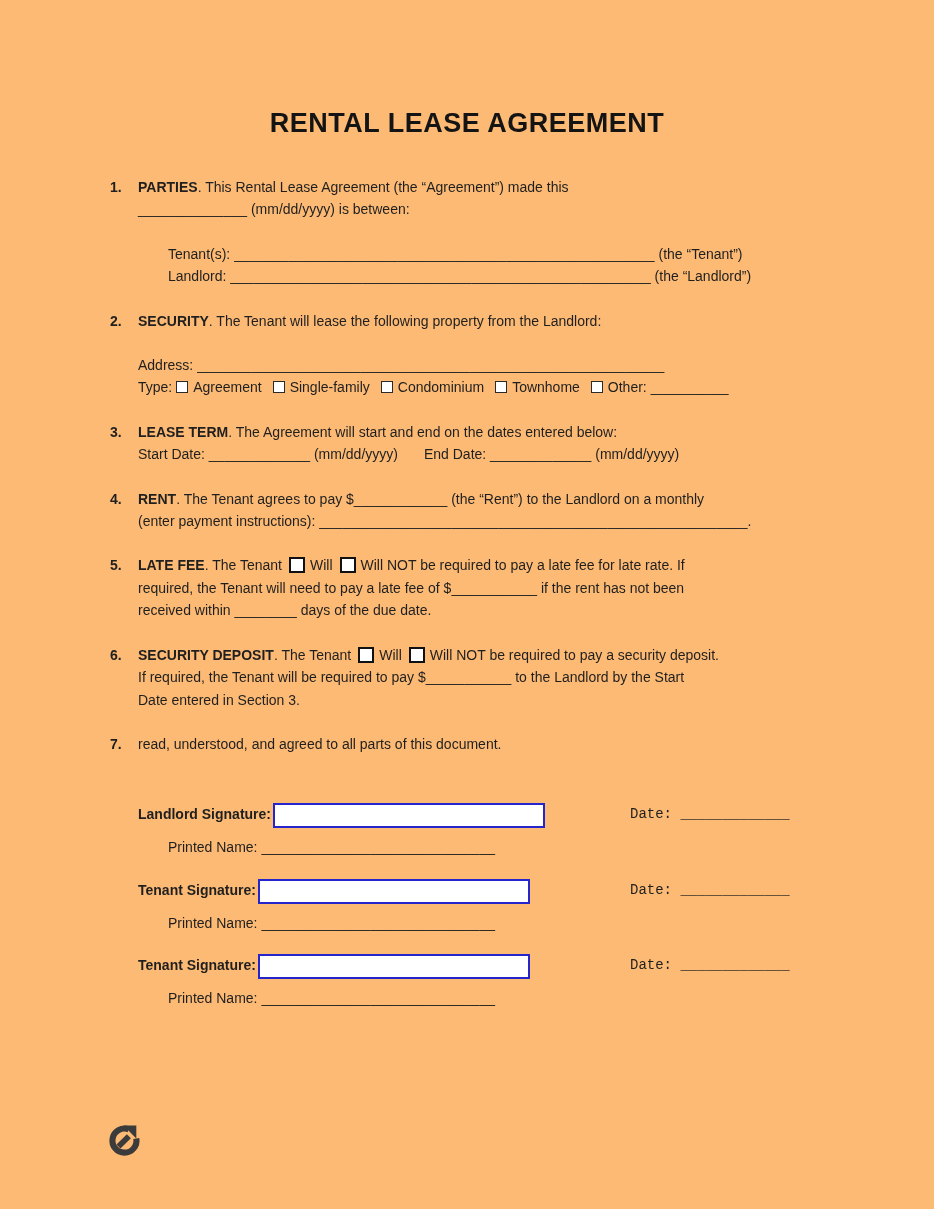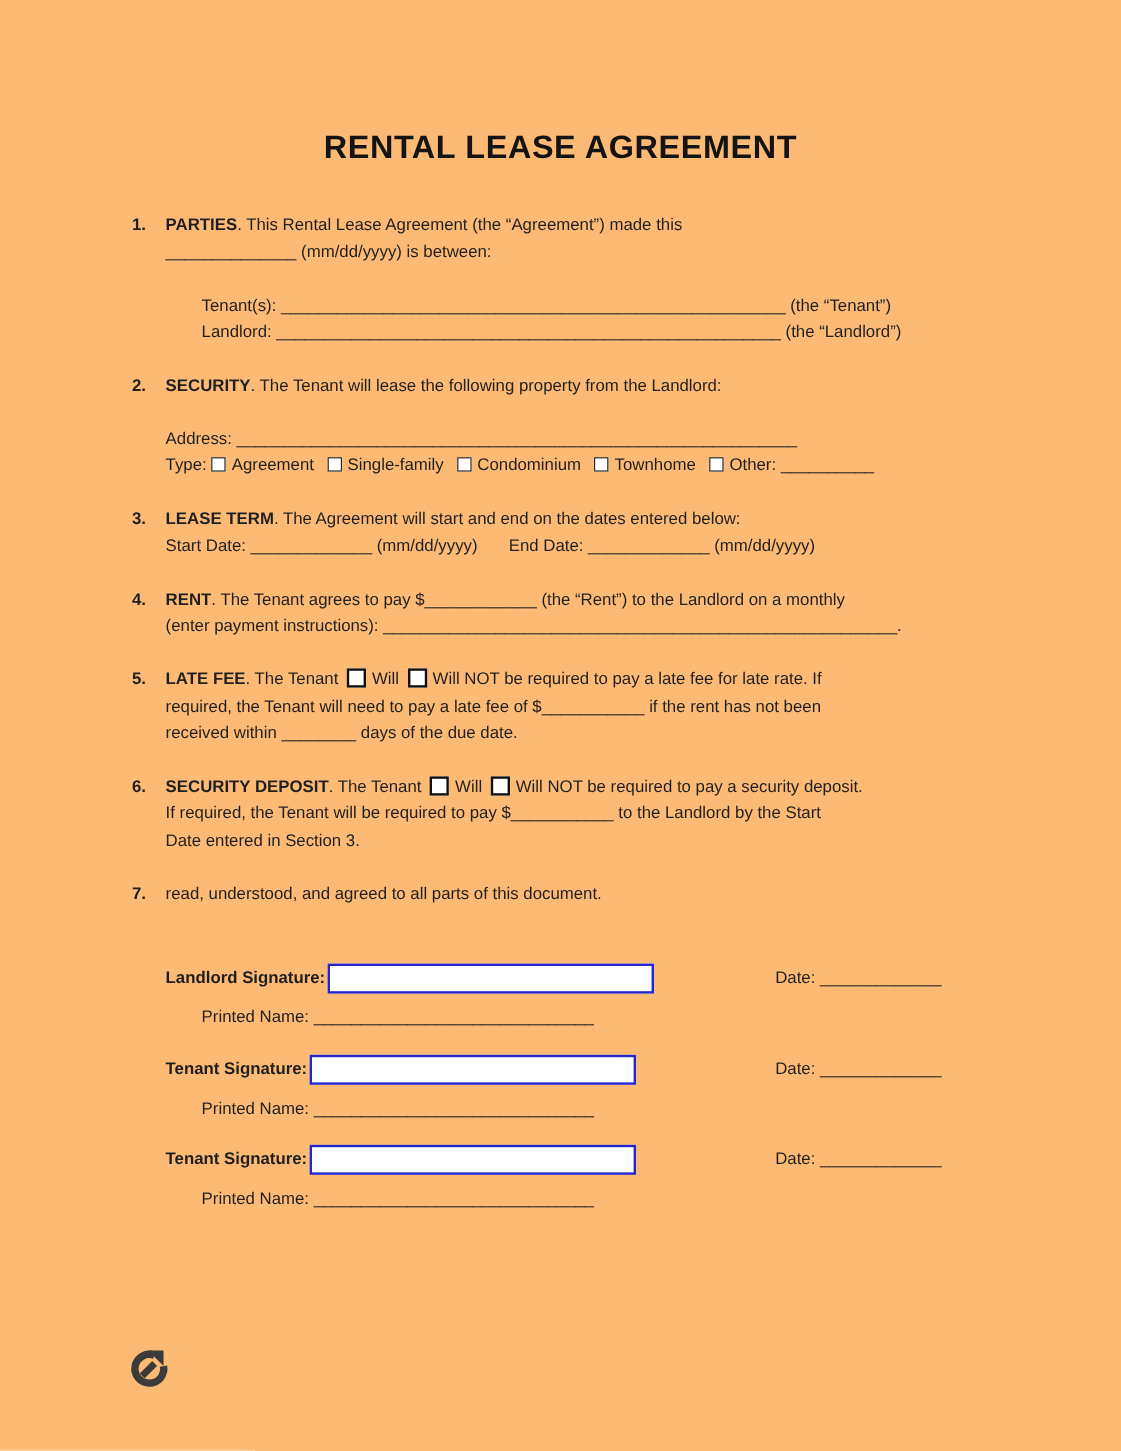--- a/index.html
+++ b/index.html
@@ -28,21 +28,21 @@
   }
   .dates .end-group { margin-left:26px;text-align:right; }
   .sig-area { margin-left:28px; margin-top:48px; }
   .sig-block { margin-bottom:20px; }
   .sig-row { display:flex; align-items:flex-start; height:27px; position:relative; }
   .sig-label { font-weight:bold; white-space:nowrap; }
   .sig-input {
     width:272px; height:25px; border:2px solid #2525cc; margin-left:2px;
     font:inherit; padding:0 4px; background:#fff; border-radius:0; outline:none;
   }
-  .sig-date { position:absolute; left:508px; white-space:nowrap; }
+  .sig-date { position:absolute; left:492px; white-space:nowrap;font-family:Liberation Mono, monospace; }
   .printed-row { margin:6px 0 0 30px; }
   .logo { position:absolute; left:107px; top:1121px; width:35px; height:37px; }
 </style>
 </head>
 <body>
 
 <div class="page">
 
   <div class="title">RENTAL LEASE AGREEMENT</div>
 

